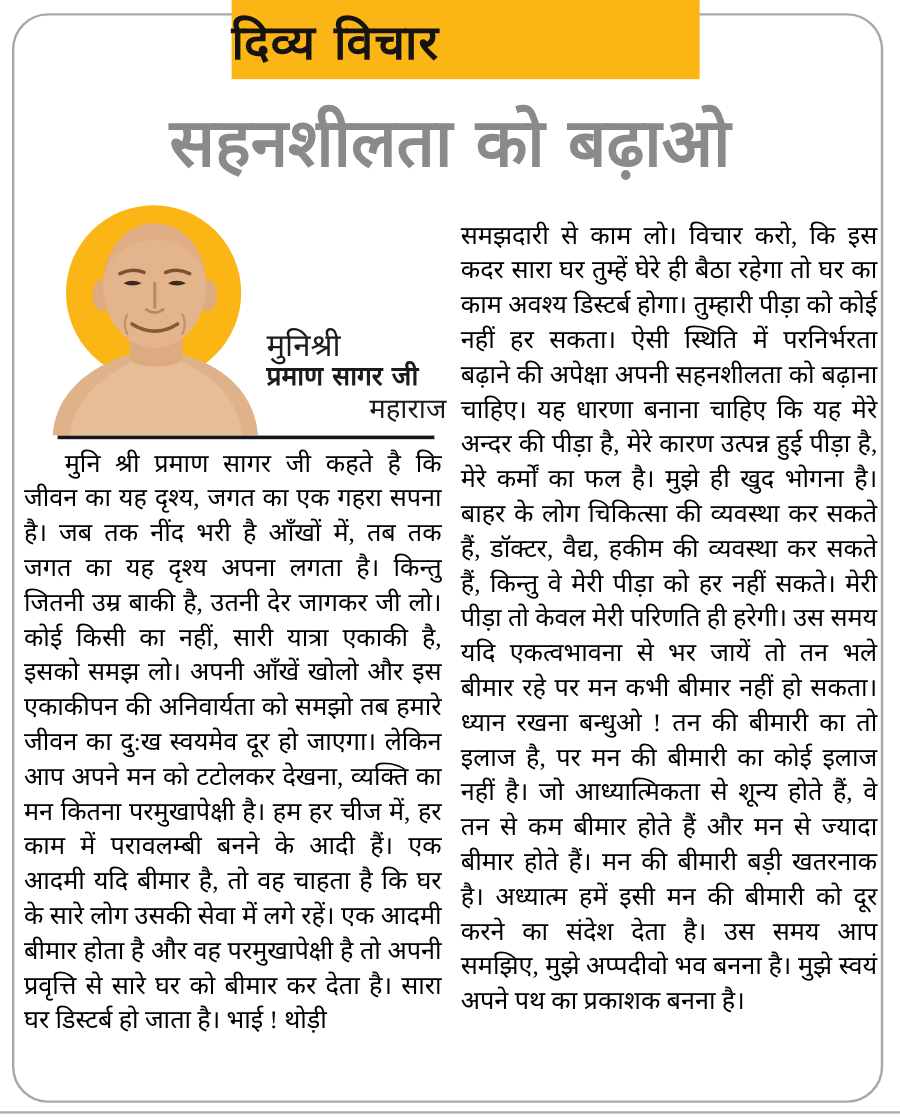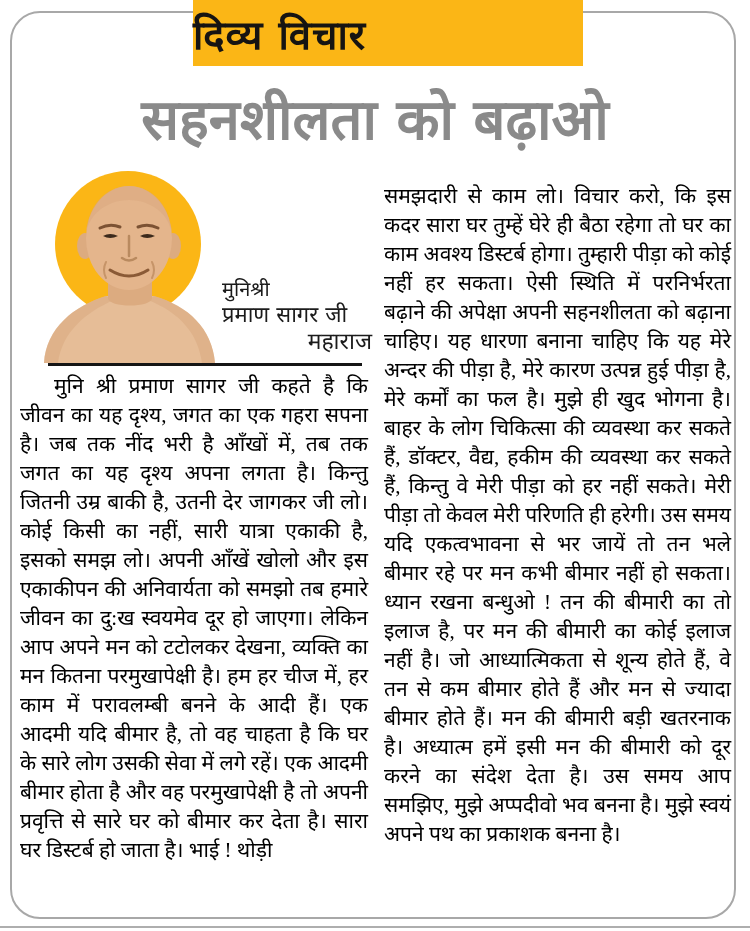--- a/index.html
+++ b/index.html
@@ -48,22 +48,22 @@
     position:absolute;
     left:40px;top:166px;width:180px;height:197px;
   }
   .caption{
     position:absolute;
     left:222px;top:276px;width:150px;
     font-family:"DejaVu Sans", sans-serif;
     color:#1b1b1b;
     line-height:26px;
   }
-  .caption .l1{font-size:20px;font-weight:500;}
-  .caption .l2{font-size:22px;font-weight:normal;}
+  .caption .l1{font-size:26px;font-weight:500;font-family:Liberation Serif, serif;}
+  .caption .l2{font-size:22px;font-weight:bold;}
   .caption .l3{font-size:23px;font-weight:400;text-align:right;}
   .photo-divider{
     position:absolute;
     left:48px;top:363px;width:314px;height:3px;
     background:#161616;
   }
   .col{
     position:absolute;
     font-size:21px;
     line-height:29px;

